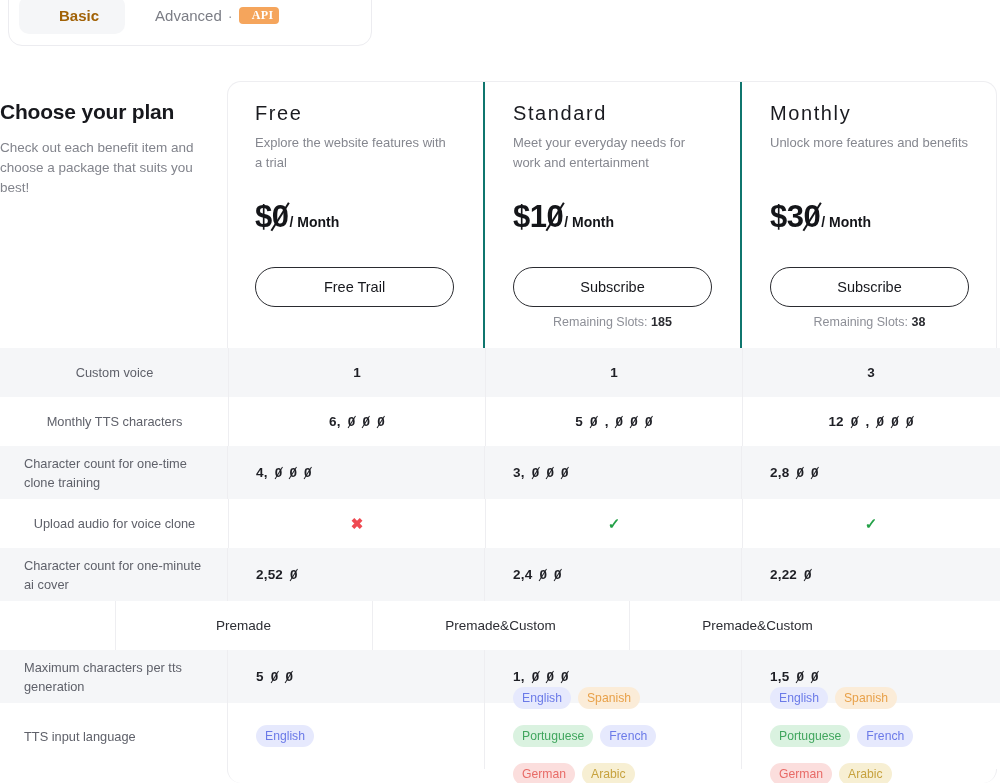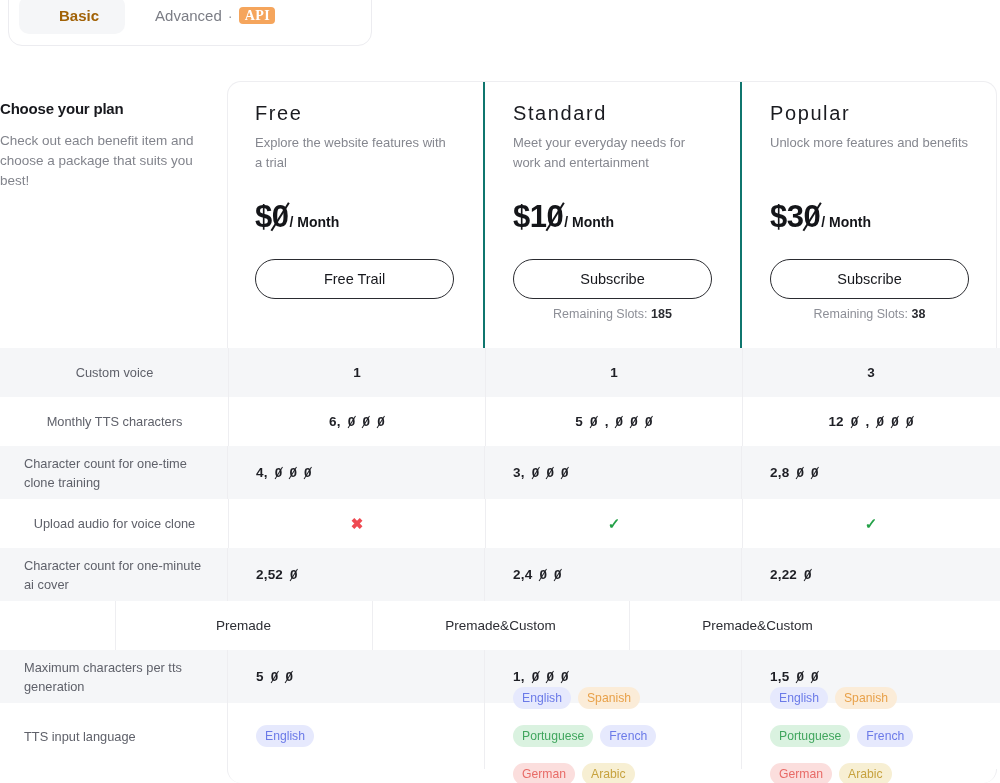--- a/index.html
+++ b/index.html
@@ -37,24 +37,24 @@
     cursor: pointer;
     white-space: nowrap;
   }
   .tab.active { background: #f5f6f8; }
   .tab-label { font-size: 15px; color: #7b7d85; }
   .tab.active .tab-label { color: #a16207; font-weight: bold; margin-left: 14px; }
   .tab-dot { font-size: 15px; color: #9a9ca3; }
   .api-badge {
     background: #f5a55c;
     color: #ffffff;
-    font-size: 14px;
+    font-size: 12px;
     font-weight: bold;
     letter-spacing: .4px;
-    padding: 2px 5px 2px 6px;
+    padding: 2px 5px 2px 13px;
     border-radius: 4px;
     line-height: 13px;
     font-family: "Liberation Serif", serif;
   }
 
   
   .plans-card {
     position: absolute;
     left: 227px; top: 81px;
     width: 770px; height: 702px;
@@ -64,21 +64,21 @@
     border-bottom: none;
   }
 
   
   .intro {
     position: absolute;
     left: 0px; top: 100px;
     width: 212px;
   }
   .intro-title {
-    font-size: 15px;
+    font-size: 21px;
     font-weight: bold;
     color: #17181d;
     letter-spacing: -0.2px;
     margin-bottom: 14px;
   }
   .intro-sub {
     font-size: 13.5px;
     color: #82848c;
     line-height: 20px;
   }
@@ -131,21 +131,21 @@
     transform: translate(-50%, -50%) rotate(-58deg);
     transform-origin: center;
   }
   .price-unit {
     font-size: 14px;
     font-weight: bold;
     color: #141519;
     margin-left: 1px;
   }
   .plan-cta {
-    margin-top: 24px;
+    margin-top: 32px;
     width: 199px;
     height: 40px;
     border: 1px solid #2a2b30;
     border-radius: 20px;
     background: #ffffff;
     color: #17181d;
     font-size: 14.5px;
     font-family: "Liberation Sans", sans-serif;
     cursor: pointer;
     display: flex;
@@ -268,21 +268,21 @@
       <div class="plan-desc">Meet your everyday needs for work and entertainment</div>
       <div class="price-row">
         <span class="price"><span>$</span><span class="price-num">1<span class="zero">0</span></span></span>
         <span class="price-unit">/ Month</span>
       </div>
       <button class="plan-cta">Subscribe</button>
       <div class="slots"><span>Remaining Slots:</span> <b>185</b></div>
     </div>
 
     <div class="plan-head">
-      <div class="plan-name">Popular</div>
+      <div class="plan-name">Monthly</div>
       <div class="plan-desc">Unlock more features and benefits</div>
       <div class="price-row">
         <span class="price"><span>$</span><span class="price-num">3<span class="zero">0</span></span></span>
         <span class="price-unit">/ Month</span>
       </div>
       <button class="plan-cta">Subscribe</button>
       <div class="slots"><span>Remaining Slots:</span> <b>38</b></div>
     </div>
 
   </div>

